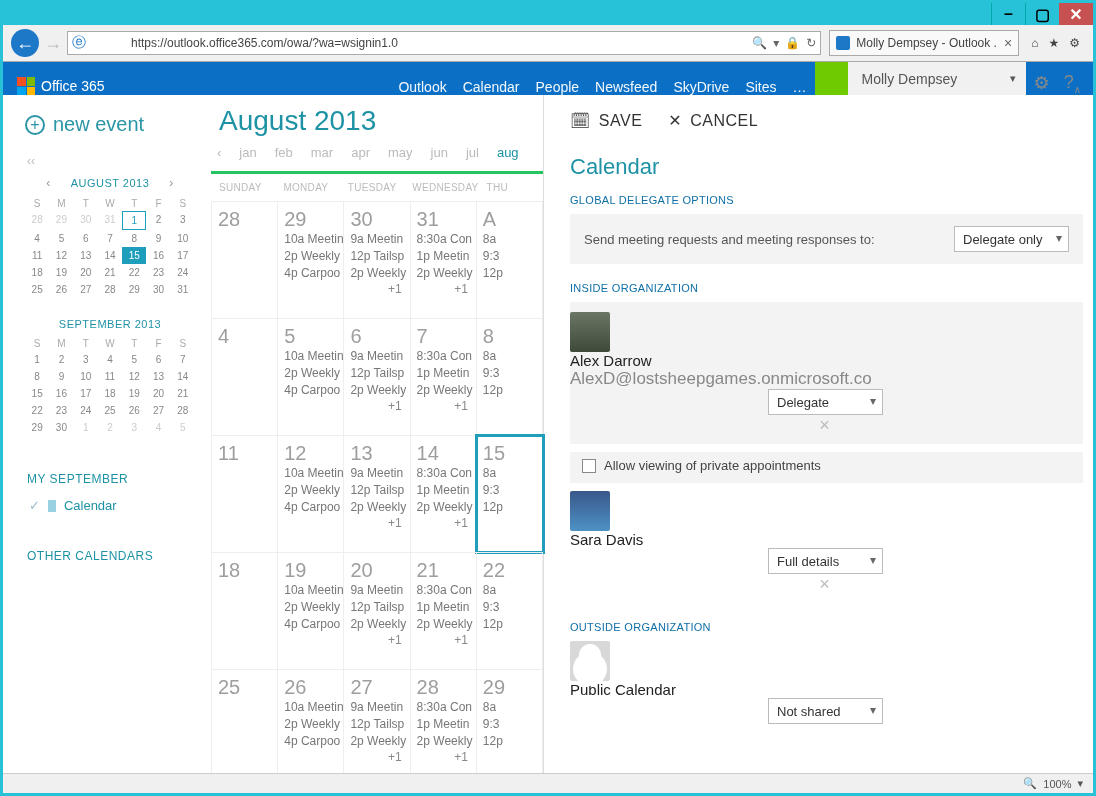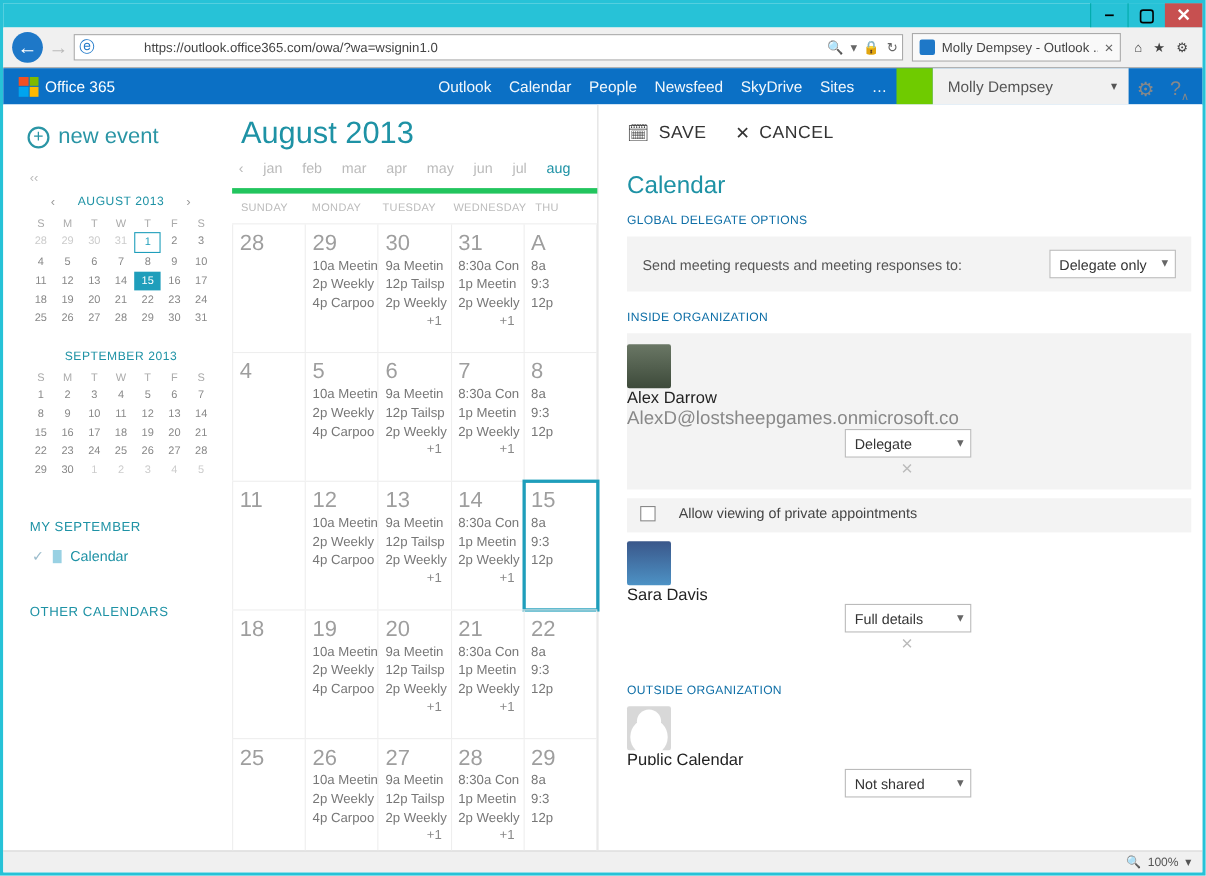--- a/index.html
+++ b/index.html
@@ -79,21 +79,21 @@
     gap:6px;
   }
   .tab .fav { width:14px; height:14px; border-radius:2px; background:#1E78C8;}
   .tab .ttxt { flex:1; white-space:nowrap; overflow:hidden; font-size:12px;}
   .tab .tx { color:#666; font-size:14px;}
   .ie-right { display:flex; gap:10px; padding:0 8px; color:#444;}
   
   .o365-header {
     height:33px;
     background:#0B70C5;
-    display:flex; align-items:center;
+    display:flex; align-items:flex-end;
     color:#fff;
     font-size:14px;
     padding-left:14px;
   }
   .brand { display:flex; align-items:center; gap:6px; font-weight:400;}
   .brand .sq { width:18px; height:18px; display:grid; grid-template-columns:1fr 1fr; gap:1px;}
   .brand .sq span{ background:#F25022;}
   .brand .sq span:nth-child(2){ background:#7FBA00;}
   .brand .sq span:nth-child(3){ background:#00A4EF;}
   .brand .sq span:nth-child(4){ background:#FFB900;}
@@ -171,21 +171,21 @@
     padding-left:8px;
   }
   .month-strip{
     margin:8px 0 8px 0px;
     color:#bbb; font-size:13px;
     display:flex; gap:18px; padding-left:6px;
   }
   .month-strip .ar{ color:#bbb;}
   .month-strip .cur{ color:#1E92A5;}
   .cal-table{
-    border-top:5px solid #22c55e;
+    border-top:3px solid #22c55e;
     margin-top:11px;
   }
   .dow{
     display:flex;
   }
   .dow div{
     flex:1;
     font-size:10px; color:#bbb; letter-spacing:.3px;
     padding:8px 0 8px 8px;
     text-transform:uppercase;
@@ -269,21 +269,21 @@
     content:""; width:22px; height:22px; border-radius:50%; background:#fff;
     box-shadow: 0 14px 0 6px #fff;
     transform:translateY(-6px);
   }
   .pinfo { flex:1; min-width:0; overflow:hidden;}
   .pname{ font-size:15px; color:#222;}
   .pemail{ font-size:17px; color:#888; white-space:nowrap; overflow:hidden;}
   .prow-select{ margin-left:10px; align-self:center;}
   .prow-x{ color:#bbb; font-size:18px; margin-left:8px; align-self:center;}
   .priv-check{
-    display:flex; align-items:center; gap:21px;
+    display:flex; align-items:center; gap:8px;
     font-size:13px; color:#444;
     margin:8px 0 0 0;
     padding:6px 0 10px 12px;
     text-align:center;
   }
   .priv-check .cb{ width:14px; height:14px; border:1px solid #888; background:#fff;}
   .section-gap{ height:18px;}
   
   .statusbar{
     height:20px;

